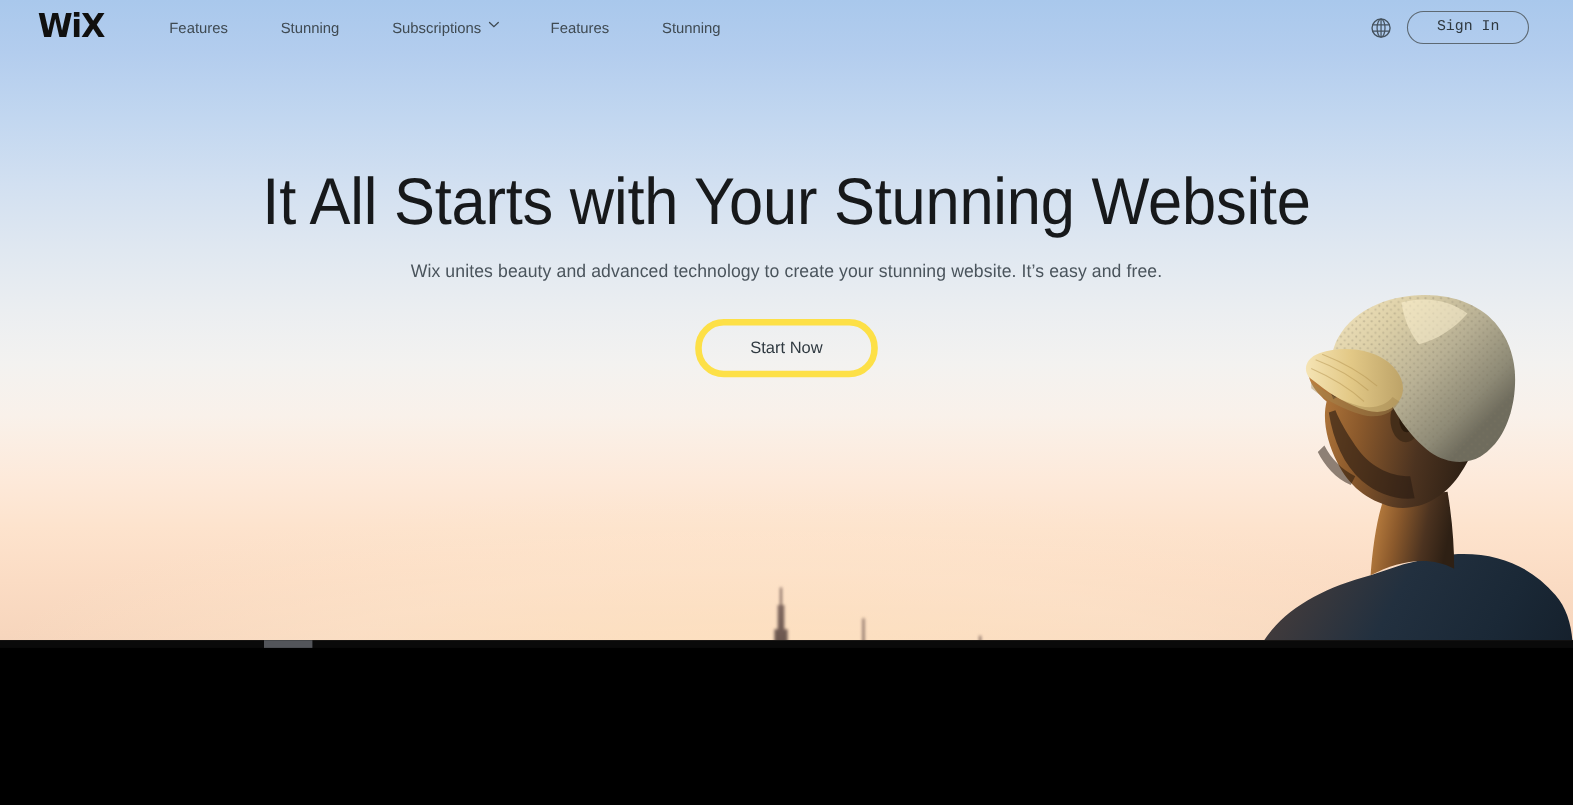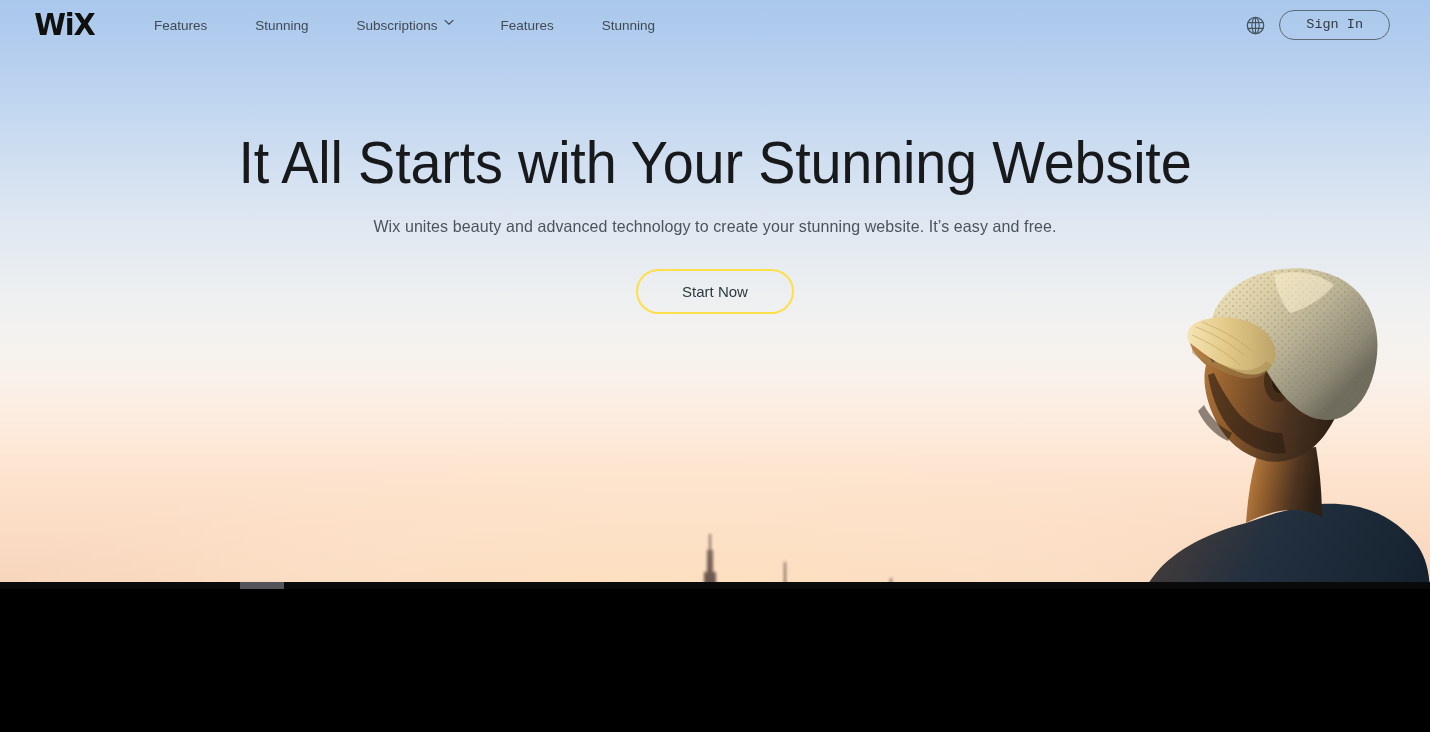--- a/index.html
+++ b/index.html
@@ -101,37 +101,37 @@
   .globe svg { display:block; }
   .signin {
     border:1px solid #5d6973; border-radius:20px;
     padding:7px 26px 8px; font-size:13.5px; color:#2f3940;
     background:transparent; cursor:pointer; line-height:1;
     font-family:Liberation Mono, monospace;
   }
 
   
   .hero-copy {
-    position:absolute; left:0; right:0; top:131px;
+    position:absolute; left:0; right:0; top:152px;
     text-align:center; z-index:30;
   }
   .headline {
     font-family:"Liberation Sans Narrow","Liberation Sans", sans-serif;
     font-weight:400; font-size:60px; line-height:1.06;
     color:#17191b; letter-spacing:-.2px;
     transform:scaleX(.93); transform-origin:center;
   }
   .subhead {
     margin-top:22px; font-size:16.5px; color:#4a545c;
     letter-spacing:.1px;
     transform:scaleX(.97); transform-origin:center;
   }
   .cta-wrap { margin-top:33px; }
   .cta {
-    display:inline-block; border:2px solid #fde047; border-radius:26px;
+    display:inline-block; border:6px solid #fde047; border-radius:26px;
     padding:13px 44px; font-size:15px; color:#2f3940;
     background:transparent; cursor:pointer; line-height:1;
     font-family:"Liberation Sans", sans-serif;
   }
 
   
   .hscrollbar {
     position:absolute; left:0; right:0; bottom:0; height:7px;
     background:#0a0a0a; z-index:60;
   }

